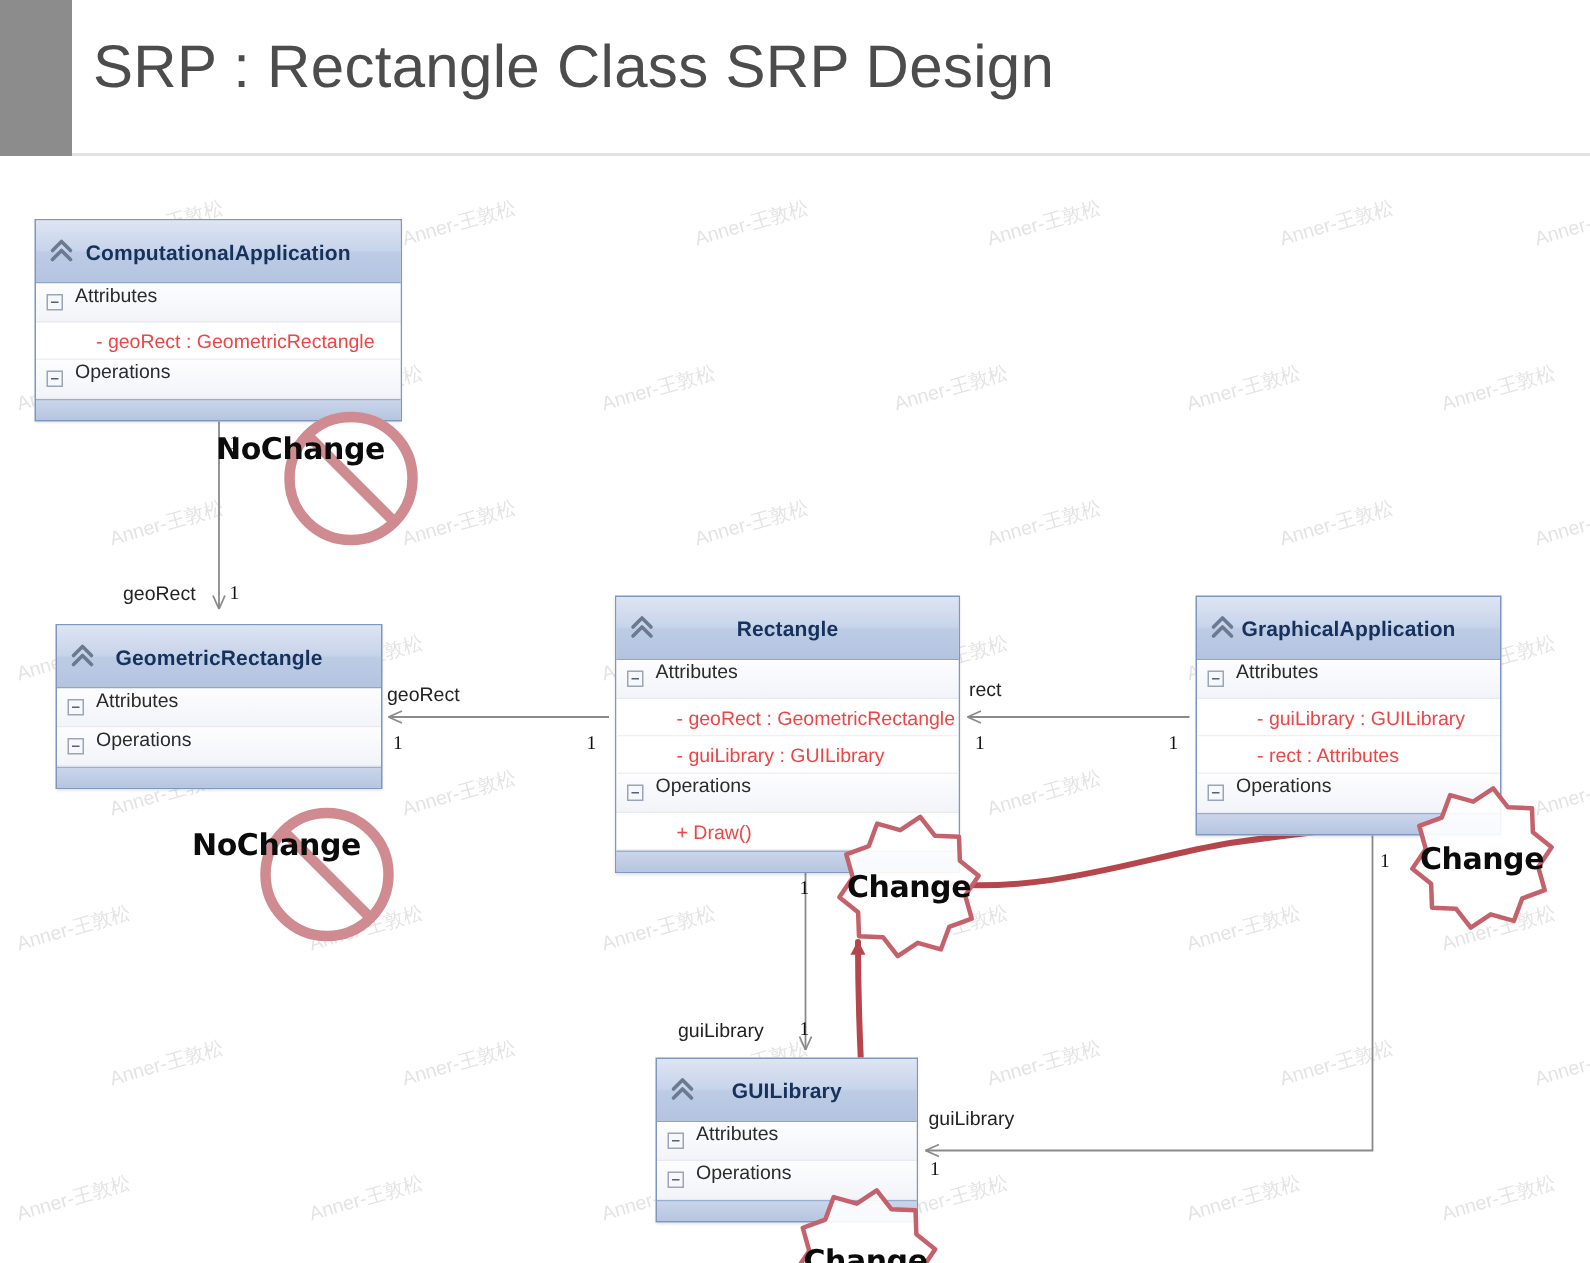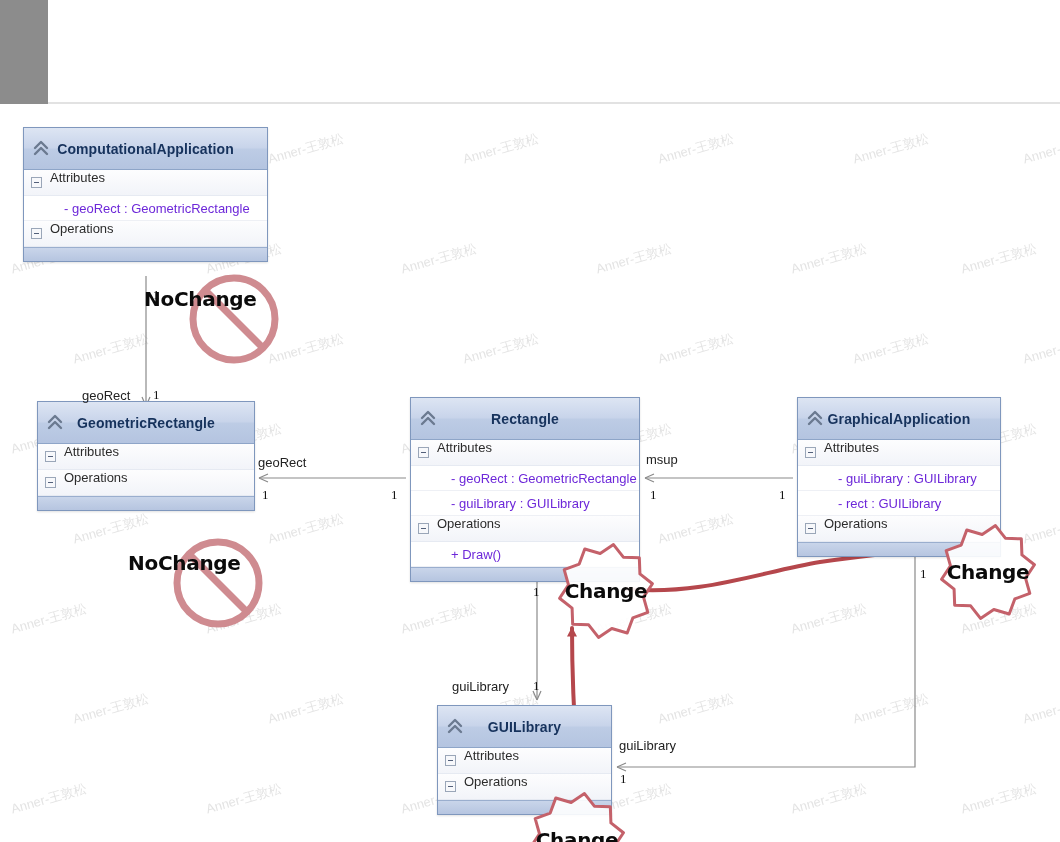--- a/index.html
+++ b/index.html
@@ -149,21 +149,21 @@
     width: 5px; height: 1px;
     background: #53607a;
   }
   .uml-member {
     height: 25px;
     display: flex; align-items: center;
     padding-left: 40px;
     background: #ffffff;
     border-bottom: 1px solid #eef0f5;
     font-size: 13px;
-    color: #6d28d9;
+    color: #ef4444;
     white-space: nowrap;
   }
   .uml-footer {
     height: 14px;
     background: linear-gradient(to bottom,#c9d5ea 0%, #b6c5e0 100%);
     border-top: 1px solid #9aaece;
   }
 
   
   .edge-label {
@@ -254,20 +254,21 @@
       <div class="wm" style="left: 10px; top: 790px;">Anner-王敦松</div>
       <div class="wm" style="left: 205px; top: 790px;">Anner-王敦松</div>
       <div class="wm" style="left: 400px; top: 790px;">Anner-王敦松</div>
       <div class="wm" style="left: 595px; top: 790px;">Anner-王敦松</div>
       <div class="wm" style="left: 790px; top: 790px;">Anner-王敦松</div>
       <div class="wm" style="left: 960px; top: 790px;">Anner-王敦松</div>
     </div>
 
   <div id="header-bar">
     <div id="header-accent"></div>
+    <div id="page-title">SRP : Rectangle Class SRP Design</div>
   </div>
 
   <svg id="wires" viewBox="0 0 1060 842" width="1060" height="842" xmlns="http://www.w3.org/2000/svg">
     <defs>
       <marker id="arrOpen" markerWidth="12" markerHeight="12" refX="10" refY="5" orient="auto" markerUnits="userSpaceOnUse">
         <path d="M10,5 L1,1 M10,5 L1,9" fill="none" stroke="#8a8a8a" stroke-width="1.2"></path>
       </marker>
       <marker id="arrOpenDown" markerWidth="12" markerHeight="12" refX="10" refY="5" orient="auto" markerUnits="userSpaceOnUse">
         <path d="M10,5 L1,1 M10,5 L1,9" fill="none" stroke="#8a8a8a" stroke-width="1.2"></path>
       </marker>
@@ -285,21 +286,21 @@
     <path d="M537,580 L537,700" fill="none" stroke="#8a8a8a" stroke-width="1.2" marker-end="url(#arrOpenDown)"></path>
 
     <path d="M915,547 L915,767 L617,767" fill="none" stroke="#8a8a8a" stroke-width="1.2" marker-end="url(#arrOpen)"></path>
 
     <path d="M580,800 C575,740 572,680 572,628" fill="none" stroke="#b5474c" stroke-width="4" stroke-linecap="round" marker-end="url(#arrRed)"></path>
 
     <path d="M626,589 C700,596 760,572 820,562 C870,555 905,551 950,548" fill="none" stroke="#b5474c" stroke-width="4" stroke-linecap="round" marker-end="url(#arrRed)"></path>
   </svg>
 
   <div id="class-layer">
-      <div class="uml-class" style="left: 23px; top: 127px; width: 245px;">
+      <div class="uml-class" style="left: 23px; top: 146px; width: 245px;">
         <div class="uml-header">
           <span class="chev">
             <svg width="16" height="18" viewBox="0 0 16 18">
               <path d="M2,9 L8,3 L14,9" fill="none" stroke="#6b7a90" stroke-width="2.4" stroke-linecap="round" stroke-linejoin="round"></path>
               <path d="M2,15 L8,9 L14,15" fill="none" stroke="#6b7a90" stroke-width="2.4" stroke-linecap="round" stroke-linejoin="round"></path>
             </svg>
           </span>
           <span class="uml-title">ComputationalApplication</span>
         </div>
         <div class="uml-section">
@@ -308,21 +309,21 @@
         </div>
         <div class="uml-member">
           <span>- geoRect : GeometricRectangle</span>
         </div>
         <div class="uml-section">
           <span class="expander"></span>
           <span>Operations</span>
         </div>
         <div class="uml-footer"></div>
       </div>
-      <div class="uml-class" style="left: 37px; top: 401px; width: 218px;">
+      <div class="uml-class" style="left: 37px; top: 416px; width: 218px;">
         <div class="uml-header">
           <span class="chev">
             <svg width="16" height="18" viewBox="0 0 16 18">
               <path d="M2,9 L8,3 L14,9" fill="none" stroke="#6b7a90" stroke-width="2.4" stroke-linecap="round" stroke-linejoin="round"></path>
               <path d="M2,15 L8,9 L14,15" fill="none" stroke="#6b7a90" stroke-width="2.4" stroke-linecap="round" stroke-linejoin="round"></path>
             </svg>
           </span>
           <span class="uml-title">GeometricRectangle</span>
         </div>
         <div class="uml-section">
@@ -375,21 +376,21 @@
           <span class="uml-title">GraphicalApplication</span>
         </div>
         <div class="uml-section">
           <span class="expander"></span>
           <span>Attributes</span>
         </div>
         <div class="uml-member">
           <span>- guiLibrary : GUILibrary</span>
         </div>
         <div class="uml-member">
-          <span>- rect : GUILibrary</span>
+          <span>- rect : Attributes</span>
         </div>
         <div class="uml-section">
           <span class="expander"></span>
           <span>Operations</span>
         </div>
         <div class="uml-footer"></div>
       </div>
       <div class="uml-class" style="left: 437px; top: 705px; width: 175px;">
         <div class="uml-header">
           <span class="chev">
@@ -413,21 +414,21 @@
     </div>
 
   <div class="edge-label" style="left:82px; top:388px;">geoRect</div>
   <span class="mult" style="left:153px; top:287px;">1</span>
   <span class="mult" style="left:153px; top:387px;">1</span>
 
   <div class="edge-label" style="left:258px; top:455px;">geoRect</div>
   <span class="mult" style="left:262px; top:487px;">1</span>
   <span class="mult" style="left:391px; top:487px;">1</span>
 
-  <div class="edge-label" style="left:646px; top:452px;">msup</div>
+  <div class="edge-label" style="left:646px; top:452px;">rect</div>
   <span class="mult" style="left:650px; top:487px;">1</span>
   <span class="mult" style="left:779px; top:487px;">1</span>
 
   <div class="edge-label" style="left:452px; top:679px;">guiLibrary</div>
   <span class="mult" style="left:533px; top:584px;">1</span>
   <span class="mult" style="left:533px; top:678px;">1</span>
 
   <div class="edge-label" style="left:619px; top:738px;">guiLibrary</div>
   <span class="mult" style="left:920px; top:566px;">1</span>
   <span class="mult" style="left:620px; top:771px;">1</span>

